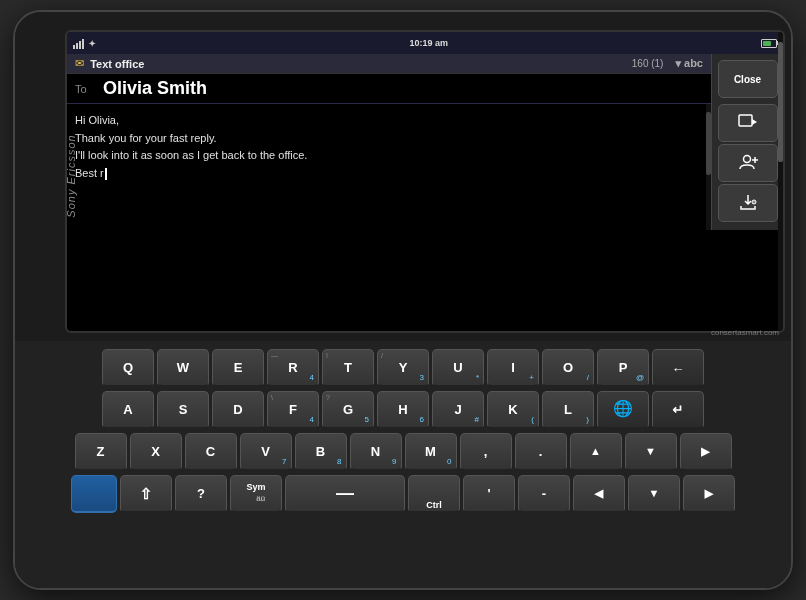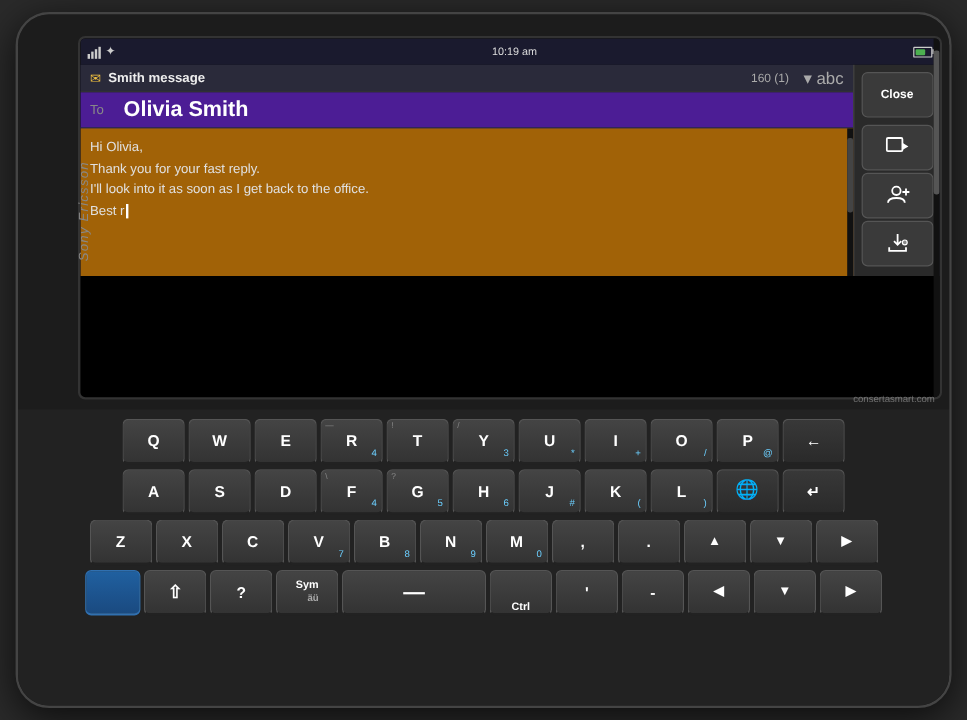--- a/index.html
+++ b/index.html
@@ -81,20 +81,21 @@
 
     .status-left {
       display: flex;
       align-items: center;
       gap: 4px;
     }
 
     .status-center {
       font-size: 9px;
       color: #ddd;
+      font-weight: bold;
     }
 
     .status-right {
       display: flex;
       align-items: center;
       gap: 3px;
       font-size: 9px;
     }
 
     .battery-icon {
@@ -168,42 +169,42 @@
     .char-count {
       color: #aaa;
       font-size: 10px;
     }
 
     
     .to-field {
       display: flex;
       align-items: center;
       padding: 4px 8px;
-      background: #4c1d95;
+      background: #000000;
       border-bottom: 1px solid #2a2a4a;
       gap: 8px;
     }
 
     .to-label {
       color: #888;
       font-size: 11px;
       min-width: 20px;
     }
 
     .to-name {
       color: #ffffff;
       font-size: 18px;
       font-weight: bold;
     }
 
     
     .msg-body {
       flex: 1;
       padding: 8px;
-      background: #a16207;
+      background: #000000;
       position: relative;
     }
 
     .msg-body-text {
       color: #e0e0e0;
       font-size: 11px;
       line-height: 1.6;
     }
 
     .msg-cursor {
@@ -425,23 +426,23 @@
           </div>
         </div>
       </div>
 
       <div class="screen-main">
 
         <div class="message-area">
 
           <div class="msg-header">
             <span class="envelope-icon">✉</span>
-            <span class="msg-header-title">Smith message</span>
+            <span class="msg-header-title">Text office</span>
             <span class="char-count">160 (1)</span>
-            <span style="color:#aaa;font-size:14px;margin-left:6px;">▾ abc</span>
+            <span style="color:#aaa;font-size:11px;margin-left:6px;font-weight:bold;">▾ abc</span>
           </div>
 
           <div class="to-field">
             <span class="to-label">To</span>
             <span class="to-name">Olivia Smith</span>
 
             <div style="position:absolute;right:0;top:0;bottom:0;width:5px;background:#111;">
               <div style="width:100%;height:40%;background:#555;border-radius:2px;margin-top:10px;"></div>
             </div>
           </div>

